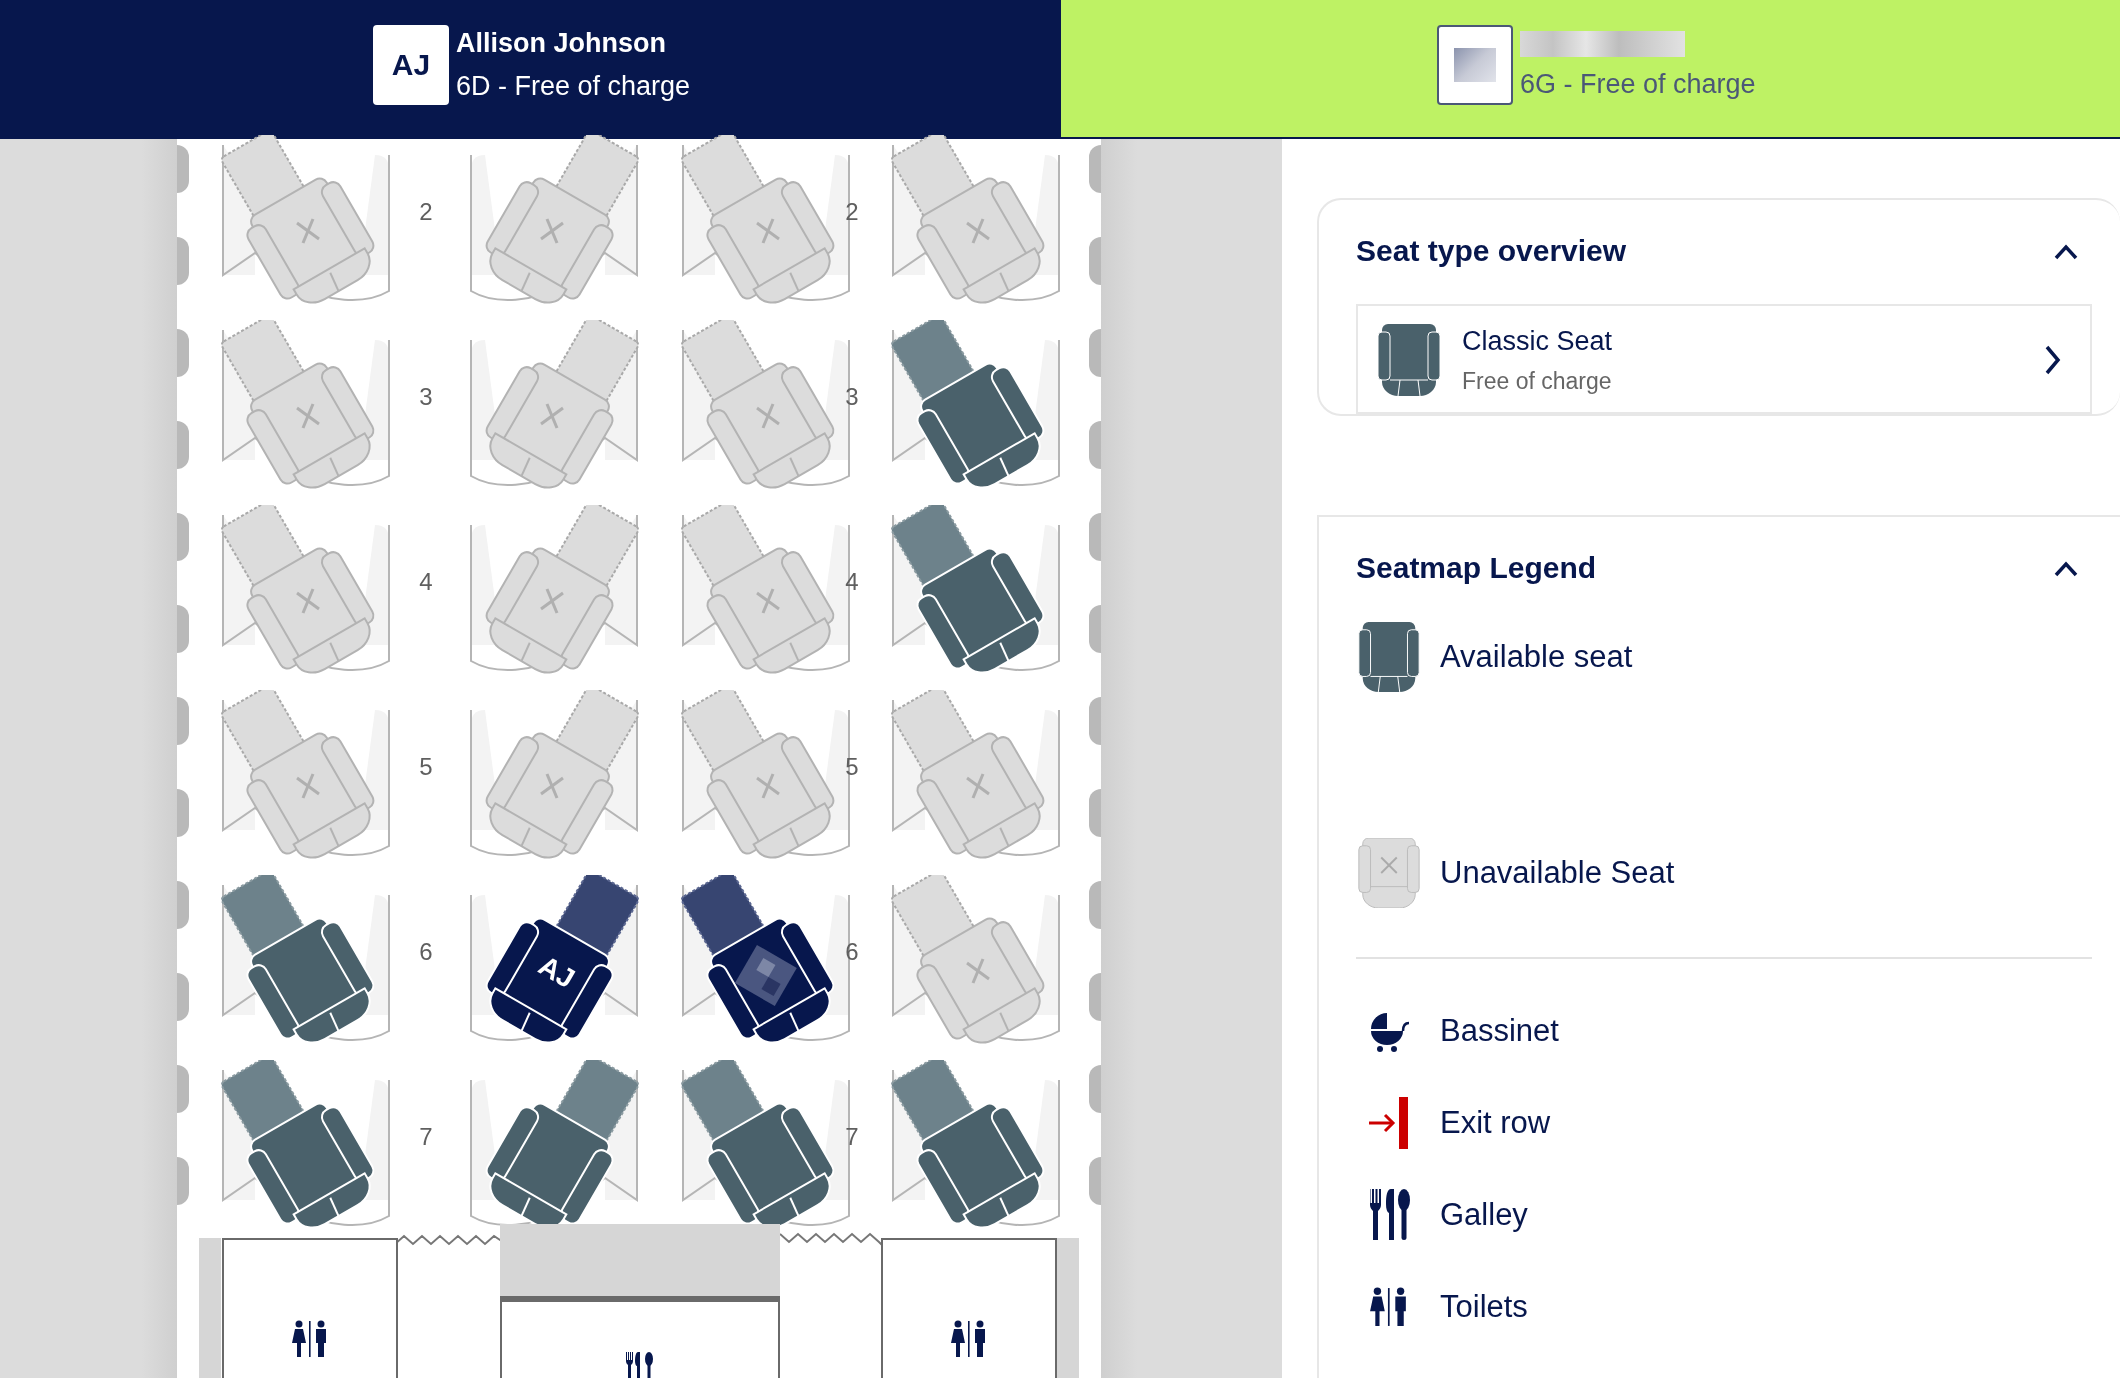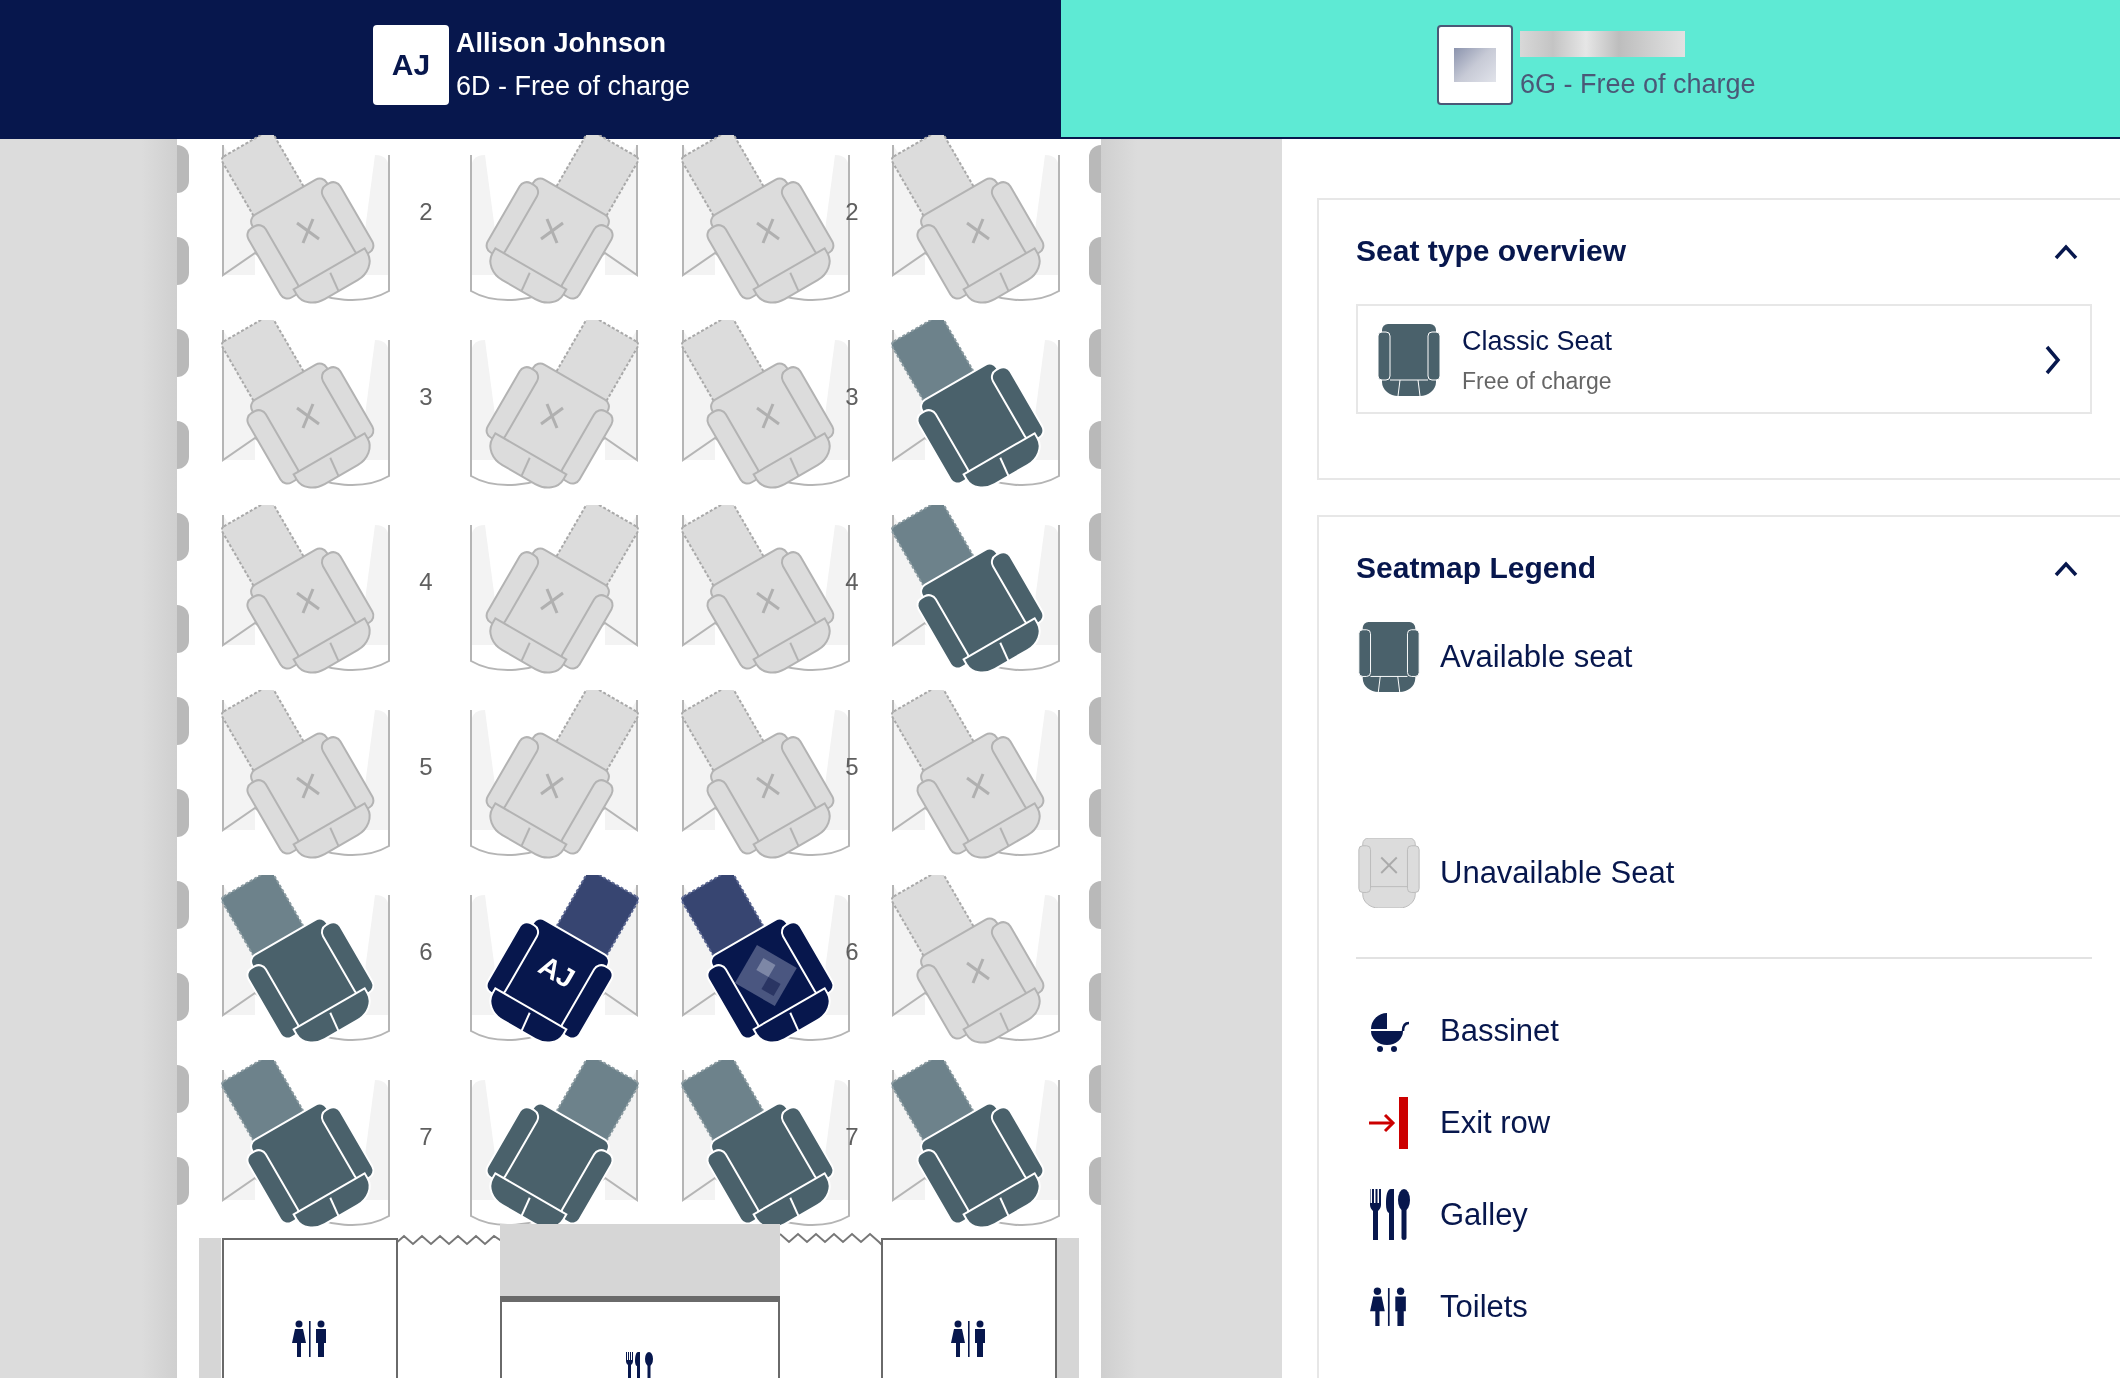--- a/index.html
+++ b/index.html
@@ -1,18 +1,18 @@
 <!DOCTYPE html>
 <html><head>
 <meta charset="utf-8">
 <style>
   html, body { margin:0; padding:0; }
   body { width:2120px; height:1378px; overflow:hidden; position:relative; background:#ffffff; font-family:"Liberation Sans", sans-serif; color:#07174d; }
   .header-left { position:absolute; left:0; top:0; width:1061px; height:139px; background:#07174d; }
-  .header-right { position:absolute; left:1061px; top:0; width:1059px; height:137px; background:#5eead4; border-bottom:2px solid #07174d; }
+  .header-right { position:absolute; left:1061px; top:0; width:1059px; height:137px; background:#bef264; border-bottom:2px solid #07174d; }
   .pax { position:absolute; display:flex; align-items:center; }
   .pax-avatar { width:76px; height:80px; border-radius:4px; display:flex; align-items:center; justify-content:center; font-weight:bold; font-size:30px; }
   .pax-1 { left:373px; top:25px; }
   .pax-1 .pax-avatar { background:#fff; color:#07174d; }
   .pax-2 { left:1437px; top:25px; }
   .pax-2 .pax-avatar { background:#fff; border:2px solid #4b5877; box-sizing:border-box; }
   .pax-text { margin-left:7px; display:flex; flex-direction:column; gap:12px; }
   .pax-name { font-size:27px; font-weight:bold; }
   .pax-seat { font-size:27px; }
   .pax-1 .pax-name, .pax-1 .pax-seat { color:#fff; }
@@ -582,21 +582,21 @@
 <div class="lav" style="left:881px;top:1238px;width:172px;height:140px;">
   <svg class="lav-icon" style="top:80px;" width="40" height="38" viewBox="0 0 40 38">
     <circle cx="9" cy="4" r="3.5" fill="#07174d"></circle>
       <path d="M5,9h8l3,14h-5v14h-4v-14h-5z" fill="#07174d"></path>
     <rect x="19" y="1" width="1.6" height="36" fill="#07174d"></rect>
     <circle cx="31" cy="4" r="3.5" fill="#07174d"></circle>
       <path d="M26,9h10v14h-2v14h-6v-14h-2z" fill="#07174d"></path>
   </svg>
 </div>
 
-<div class="panel" style="top:198px;height:282px;">
+<div class="panel" style="top:198px;height:218px;border-radius:24px;">
   <div class="panel-title" style="top:34px;">Seat type overview</div>
   <svg class="chev-up" style="top:38px;" viewBox="0 0 28 28">
       <polyline points="4,20 14,9 24,20" fill="none" stroke="#07174d" stroke-width="3.5"></polyline>
     </svg>
   <div class="type-card">
     <svg style="position:absolute;left:20px;top:18px;" width="62" height="72" viewBox="0 0 62 72">
       <rect x="4" y="0" width="54" height="56" rx="6" fill="#4a616b"></rect>
       <path d="M4,50 h54 v8 c0,8 -8,14 -16,14 h-22 c-8,0 -16,-6 -16,-14z" fill="#4a616b"></path>
       <rect x="0" y="8" width="12" height="48" rx="4" fill="#4a616b" stroke="#fff" stroke-width="1"></rect>
       <rect x="50" y="8" width="12" height="48" rx="4" fill="#4a616b" stroke="#fff" stroke-width="1"></rect>

